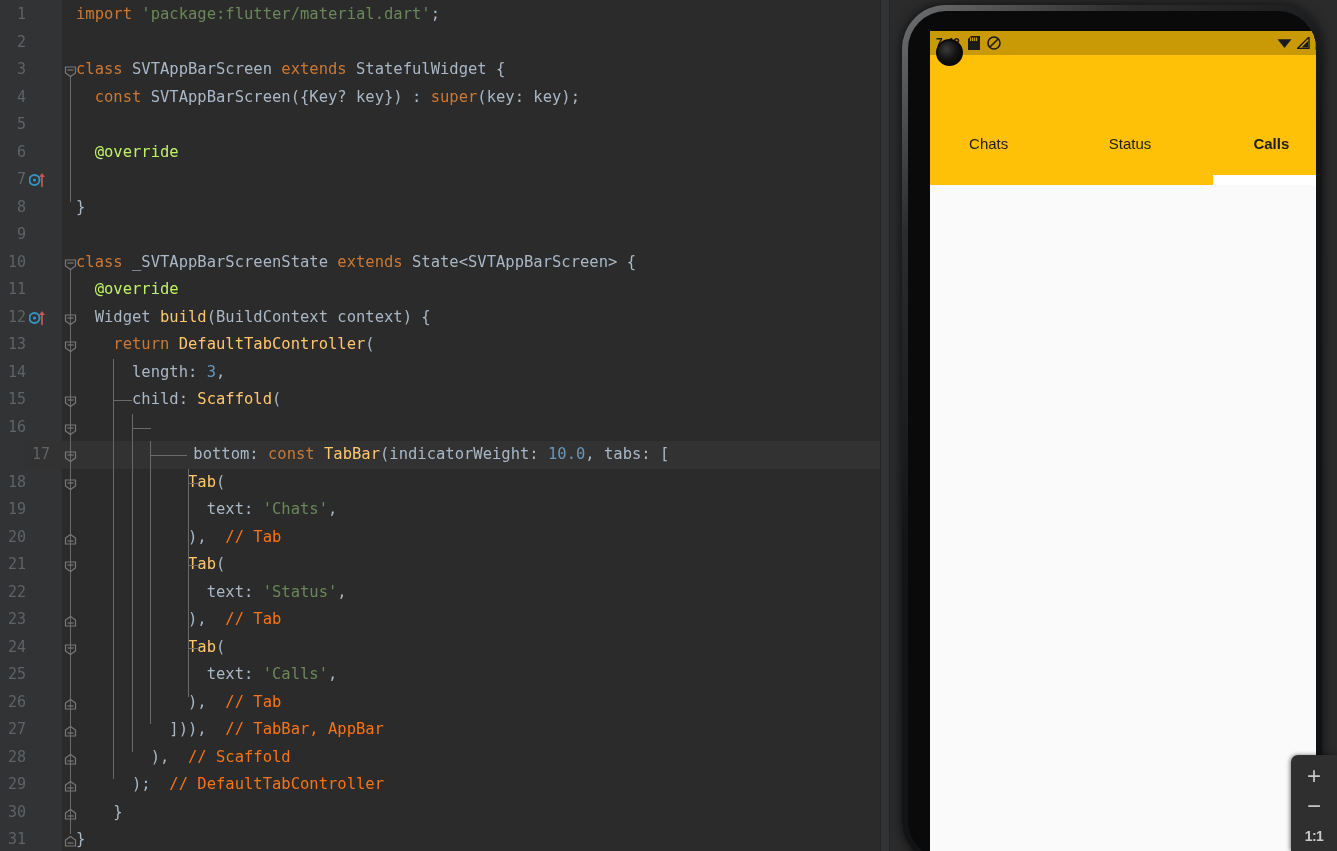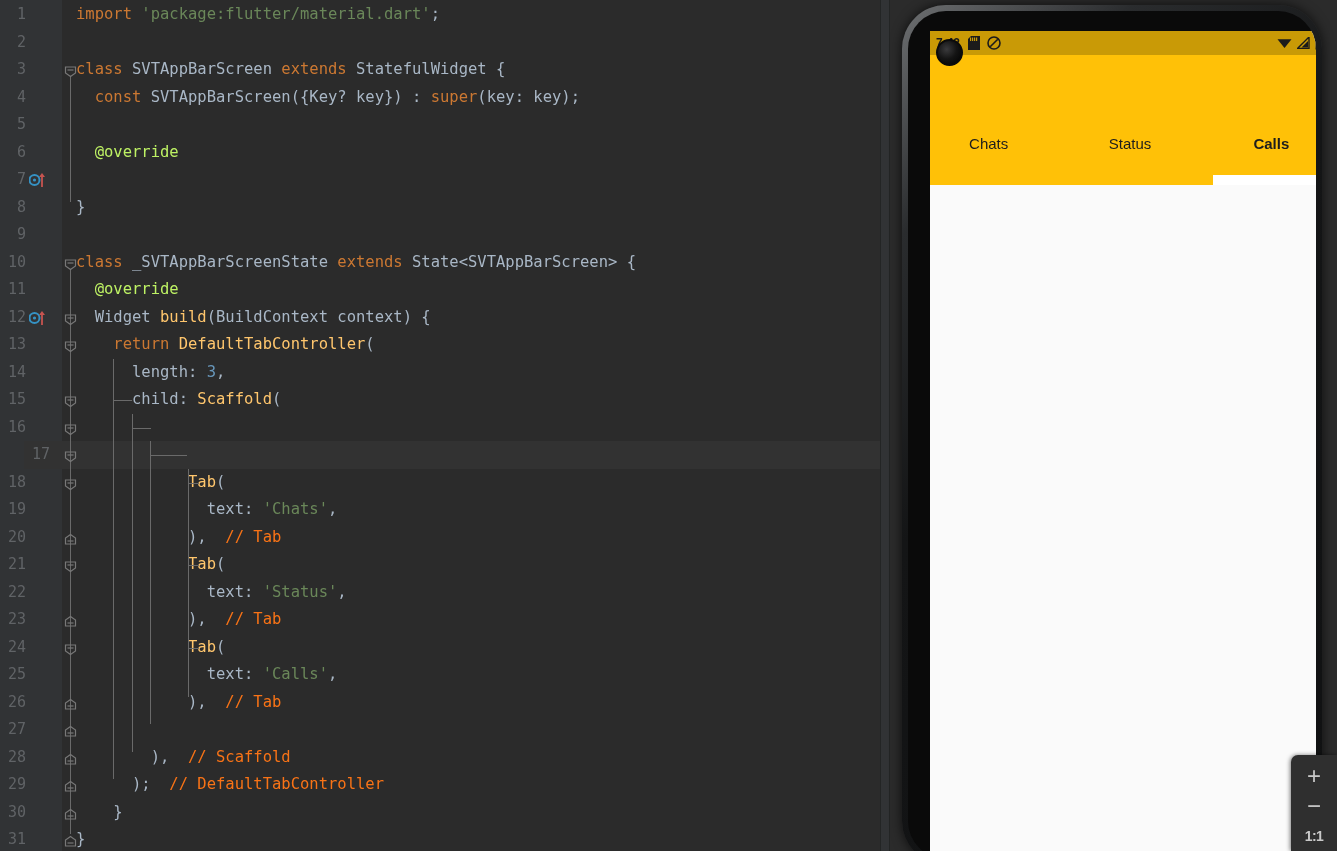--- a/index.html
+++ b/index.html
@@ -229,31 +229,31 @@
         <div class="line" style="top: 166px;"><span class="lineno">7</span></div>
         <div class="line" style="top: 193.5px;"><span class="lineno">8</span><span class="code"><span class="pln">}</span></span></div>
         <div class="line" style="top: 221px;"><span class="lineno">9</span><span class="code"></span></div>
         <div class="line" style="top: 248.5px;"><span class="lineno">10</span><span class="code"><span class="kw">class</span><span class="pln"> </span><span class="pln">_SVTAppBarScreenState</span><span class="pln"> </span><span class="kw">extends</span><span class="pln"> </span><span class="pln">State&lt;SVTAppBarScreen&gt; {</span></span></div>
         <div class="line" style="top: 276px;"><span class="lineno">11</span><span class="code"><span class="pln">  </span><span class="ann">@override</span></span></div>
         <div class="line" style="top: 303.5px;"><span class="lineno">12</span><span class="code"><span class="pln">  </span><span class="pln">Widget </span><span class="fn">build</span><span class="pln">(BuildContext context) {</span></span></div>
         <div class="line" style="top: 331px;"><span class="lineno">13</span><span class="code"><span class="pln">    </span><span class="kw">return</span><span class="pln"> </span><span class="cls">DefaultTabController</span><span class="pln">(</span></span></div>
         <div class="line" style="top: 358.5px;"><span class="lineno">14</span><span class="code"><span class="pln">      length: </span><span class="num">3</span><span class="pln">,</span></span></div>
         <div class="line" style="top: 386px;"><span class="lineno">15</span><span class="code"><span class="pln">      child: </span><span class="cls">Scaffold</span><span class="pln">(</span></span></div>
         <div class="line" style="top: 413.5px;"><span class="lineno">16</span></div>
-        <div class="line current" style="top: 441px; margin-left: 24px;"><span class="lineno">17</span></div>
+        <div class="line current" style="top: 441px; margin-left: 24px;"><span class="lineno">17</span><span class="code"><span class="pln">          bottom: </span><span class="kw">const</span><span class="pln"> </span><span class="cls">TabBar</span><span class="pln">(indicatorWeight: </span><span class="num">10.0</span><span class="pln">, tabs: [</span></span></div>
         <div class="line" style="top: 468.5px;"><span class="lineno">18</span><span class="code"><span class="pln">            </span><span class="cls">Tab</span><span class="pln">(</span></span></div>
         <div class="line" style="top: 496px;"><span class="lineno">19</span><span class="code"><span class="pln">              text: </span><span class="str">'Chats'</span><span class="pln">,</span></span></div>
         <div class="line" style="top: 523.5px;"><span class="lineno">20</span><span class="code"><span class="pln">            ),  </span><span class="cmt">// Tab</span></span></div>
         <div class="line" style="top: 551px;"><span class="lineno">21</span><span class="code"><span class="pln">            </span><span class="cls">Tab</span><span class="pln">(</span></span></div>
         <div class="line" style="top: 578.5px;"><span class="lineno">22</span><span class="code"><span class="pln">              text: </span><span class="str">'Status'</span><span class="pln">,</span></span></div>
         <div class="line" style="top: 606px;"><span class="lineno">23</span><span class="code"><span class="pln">            ),  </span><span class="cmt">// Tab</span></span></div>
         <div class="line" style="top: 633.5px;"><span class="lineno">24</span><span class="code"><span class="pln">            </span><span class="cls">Tab</span><span class="pln">(</span></span></div>
         <div class="line" style="top: 661px;"><span class="lineno">25</span><span class="code"><span class="pln">              text: </span><span class="str">'Calls'</span><span class="pln">,</span></span></div>
         <div class="line" style="top: 688.5px;"><span class="lineno">26</span><span class="code"><span class="pln">            ),  </span><span class="cmt">// Tab</span></span></div>
-        <div class="line" style="top: 716px;"><span class="lineno">27</span></div>
+        <div class="line" style="top: 716px;"><span class="lineno">27</span><span class="code"><span class="pln">          ])),  </span><span class="cmt">// TabBar, AppBar</span></span></div>
         <div class="line" style="top: 743.5px;"><span class="lineno">28</span><span class="code"><span class="pln">        ),  </span><span class="cmt">// Scaffold</span></span></div>
         <div class="line" style="top: 771px;"><span class="lineno">29</span><span class="code"><span class="pln">      );  </span><span class="cmt">// DefaultTabController</span></span></div>
         <div class="line" style="top: 798.5px;"><span class="lineno">30</span><span class="code"><span class="pln">    }</span></span></div>
         <div class="line" style="top: 826px;"><span class="lineno">31</span><span class="code"><span class="pln">}</span></span></div>
       </div>
     <div id="guides-host">
         <div class="fguide" style="left: 70px; top: 76px; height: 125.5px;"></div>
         <div class="fguide" style="left: 70px; top: 268.5px; height: 565.5px;"></div>
         <div class="fguide" style="left: 113px; top: 358.5px; height: 420.5px;"></div>
         <div class="hguide" style="left: 113px; top: 400px; width: 19px;"></div>

